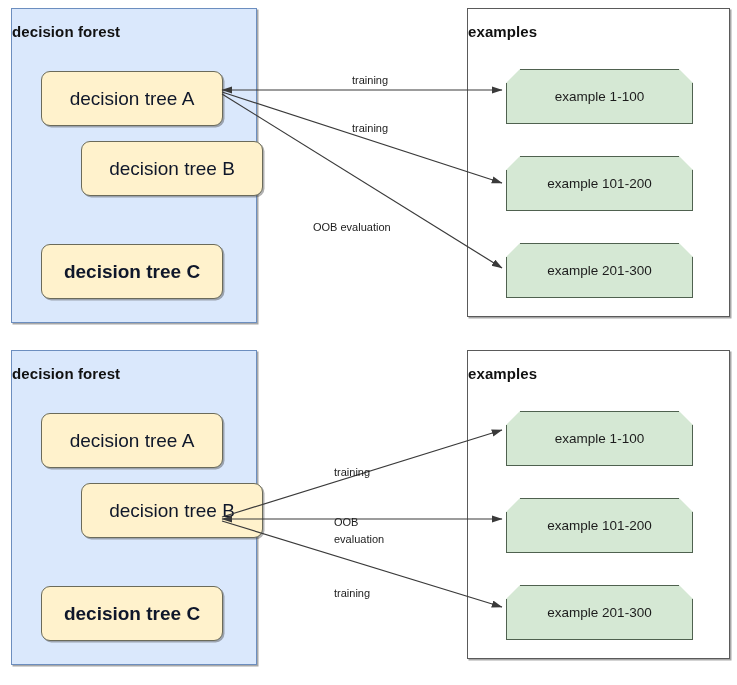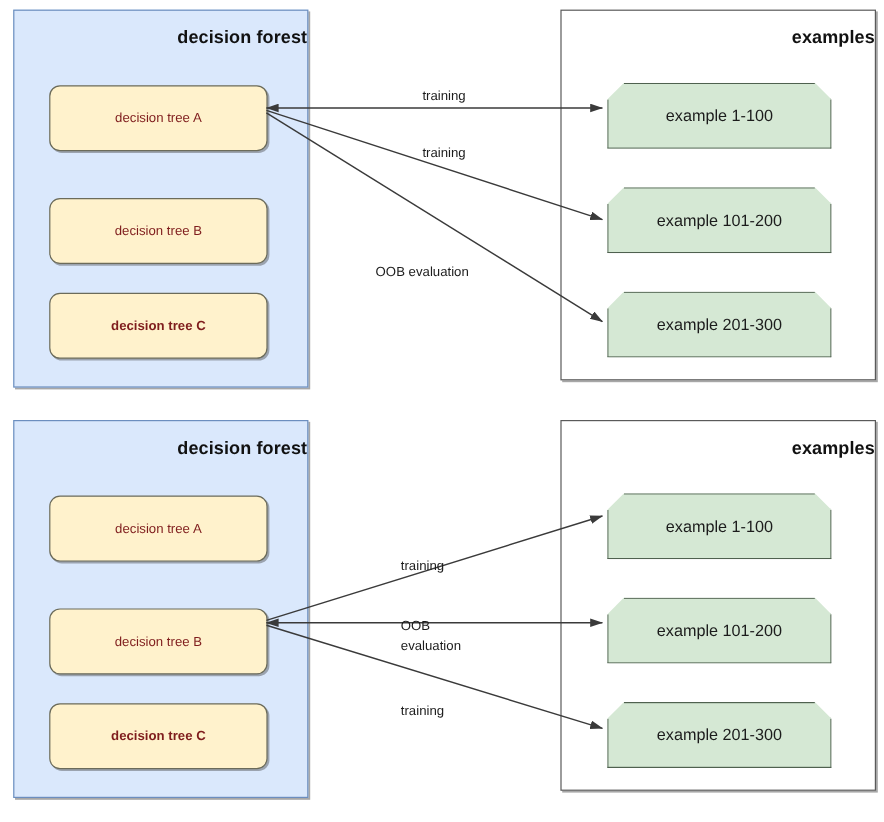--- a/index.html
+++ b/index.html
@@ -13,33 +13,33 @@
     position:absolute;left:11px;top:8px;width:246px;height:315px;
     background:#dae8fc;border:1px solid #6c8ebf;box-sizing:border-box;
     box-shadow:1.5px 1.5px 0 rgba(60,60,60,.45);
   }
   .examples-panel{
     position:absolute;left:467px;top:8px;width:263px;height:309px;
     background:#ffffff;border:1px solid #5a5a5a;box-sizing:border-box;
     box-shadow:1.5px 1.5px 0 rgba(60,60,60,.45);
   }
   .panel-title{
-    position:absolute;left:0;top:14px;width:100%;text-align:right;
+    position:absolute;left:0;top:14px;width:100%;text-align:left;
     font-size:15px;font-weight:bold;color:#111;letter-spacing:.1px;
   }
 
   .tree-box{
     position:absolute;left:29px;width:182px;height:55px;
     background:#fff2cc;border:1px solid #6b6b5a;border-radius:9px;
     box-sizing:border-box;display:flex;align-items:center;justify-content:center;
-    font-size:11px;color:#7f1d1d;
+    font-size:19px;color:#0f172a;
     box-shadow:1.5px 1.5px 0 rgba(60,60,60,.40);
   }
   .tree-a{top:62px;}
-  .tree-b{top:156px;}
+  .tree-b{top:132px;margin-left:40px;}
   .tree-c{top:235px;font-weight:bold;}
 
   .example-box{
     position:absolute;left:38px;width:187px;height:55px;
     background:#d5e8d4;box-sizing:border-box;
     display:flex;align-items:center;justify-content:center;
     font-size:13.5px;color:#1c1c1c;
     clip-path:polygon(0 14px,14px 0,calc(100% - 14px) 0,100% 14px,100% 100%,0 100%);
     box-shadow:1.5px 1.5px 0 rgba(60,60,60,.40);
   }

